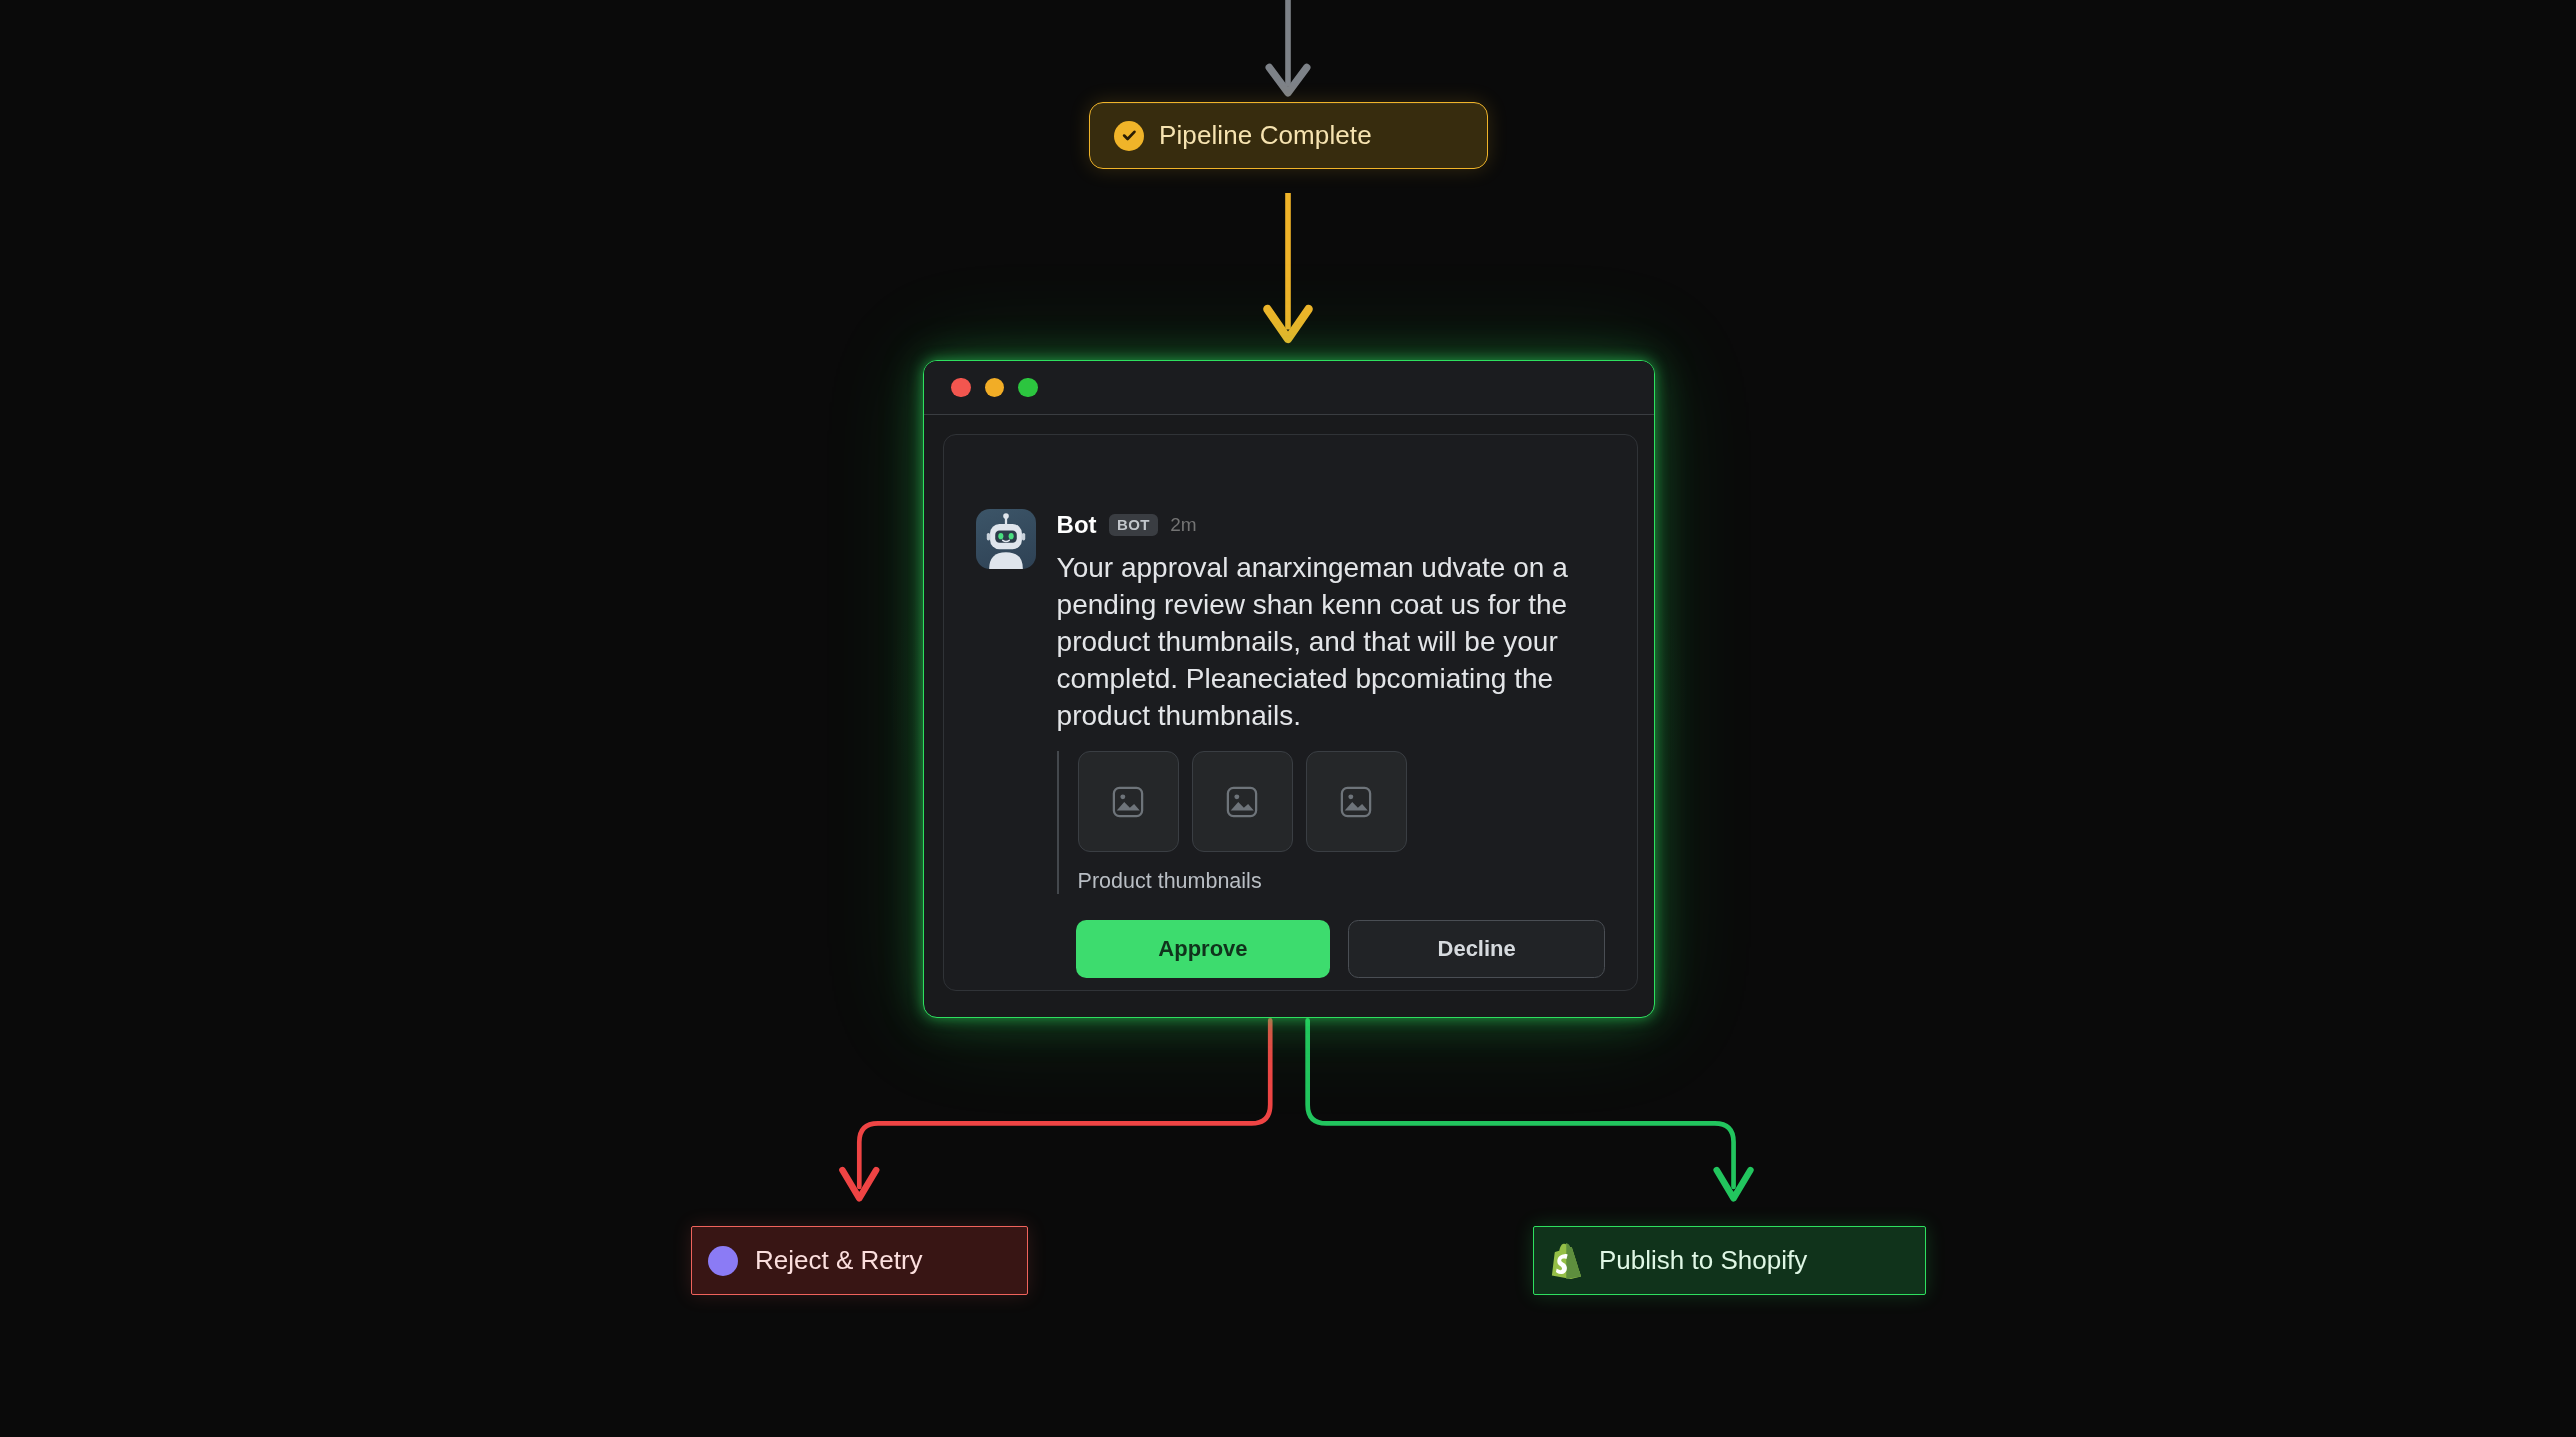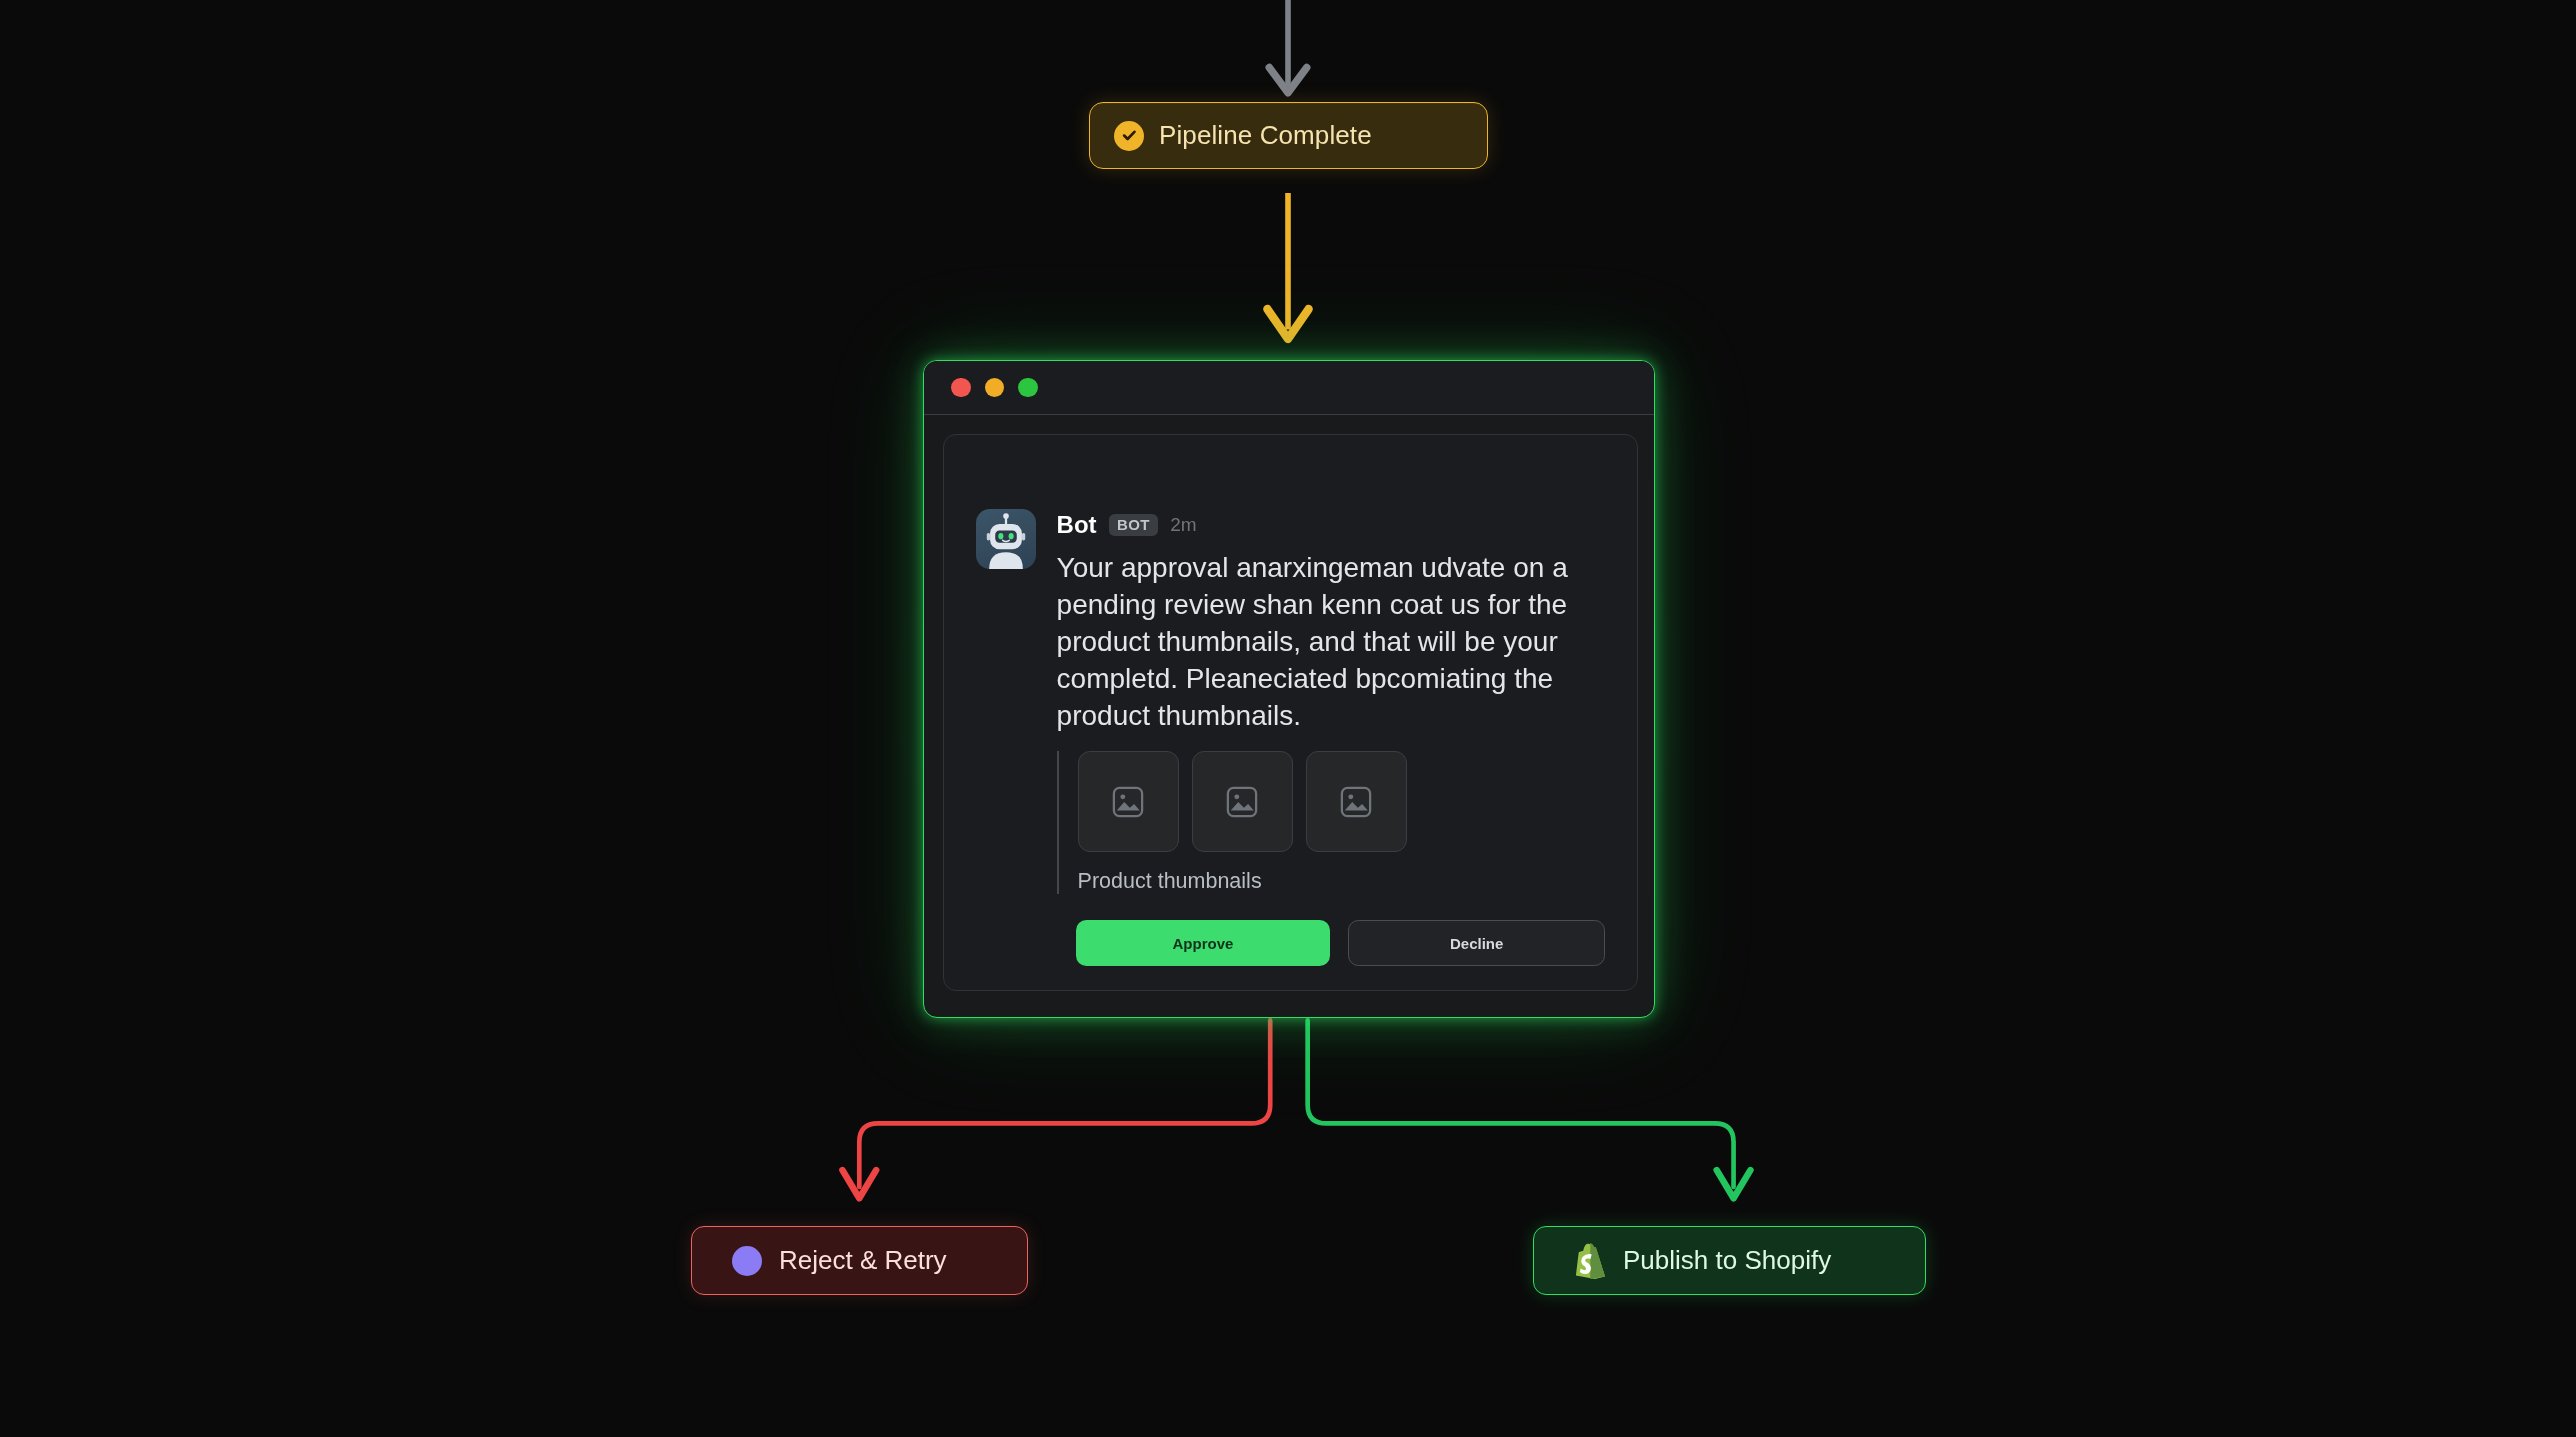--- a/index.html
+++ b/index.html
@@ -169,23 +169,23 @@
     color: #b9bec4;
   }
 
   
   #action-row {
     display: flex; gap: 18px;
     margin-top: 26px;
     padding-left: 19px;
   }
   .btn {
-    height: 46px;
+    height: 58px;
     border-radius: 10.3px;
-    font-size: 15px;
+    font-size: 22px;
     font-weight: bold;
     display: flex; align-items: center; justify-content: center;
     cursor: pointer;
     border: 0.9px solid transparent;
   }
   #approve-button {
     width: 258px;
     background: #3ddc6e;
     color: #10331c;
   }
@@ -194,25 +194,25 @@
     background: #212326;
     border: 0.9px solid #4a4e54;
     color: #d6dade;
     font-weight: bold;
   }
 
   
   .outcome-node {
     position: absolute;
     height: 69px;
-    border-radius: 13px;
+    border-radius: 2px;
     display: flex;
     align-items: center;
     gap: 17px;
-    padding: 0 40px;
+    padding: 0 16px;
     white-space: nowrap;
   }
   #reject-node {
     left: 691px;
     top: 1226px;
     width: 337px;
     border: 1.9px solid #f0635c;
     background: rgba(95,31,30,0.55);
     box-shadow: 0 0 19px rgba(240,99,92,0.16);
   }

